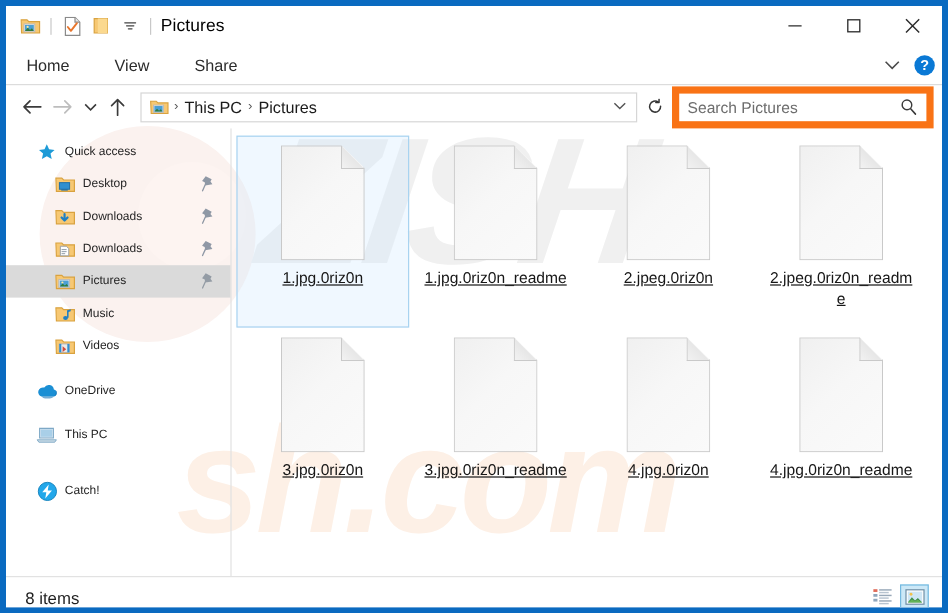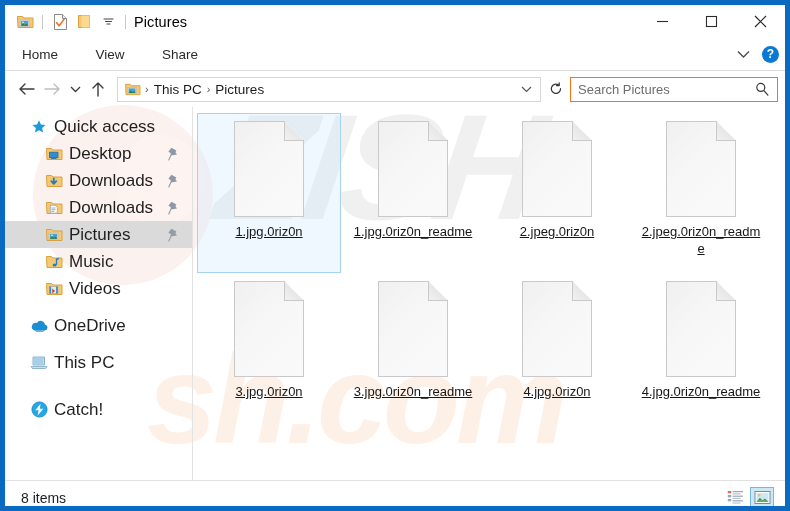--- a/index.html
+++ b/index.html
@@ -189,21 +189,21 @@
   .refresh-btn {
     width: 22px; height: 23px;
     display: flex; align-items: center; justify-content: center;
     font-size: 13px;
     color: #333;
   }
   .search-field {
     width: 206px;
     height: 23px;
     background: #ffffff;
-    border: 1px solid #f97316;
+    border: 6px solid #f97316;
     display: flex;
     align-items: center;
     margin-right: 7px;
     margin-left: 3px;
   }
   .search-text {
     font-size: 13px;
     color: #6d6d6d;
     padding-left: 7px;
     flex: 1;
@@ -229,21 +229,21 @@
     background: transparent;
     padding-top: 6px;
     box-sizing: border-box;
     flex: 0 0 187px;
   }
   .nav-item {
     position: relative;
     height: 27px;
     display: flex;
     align-items: center;
-    font-size: 17px;
+    font-size: 10px;
     color: #1f1f1f;
     white-space: nowrap;
   }
   .nav-item.selected { background: #dadada; }
   .nav-ico {
     width: 18px; height: 18px;
     margin-right: 6px;
     display: flex; align-items: center; justify-content: center;
     flex: 0 0 18px;
   }

